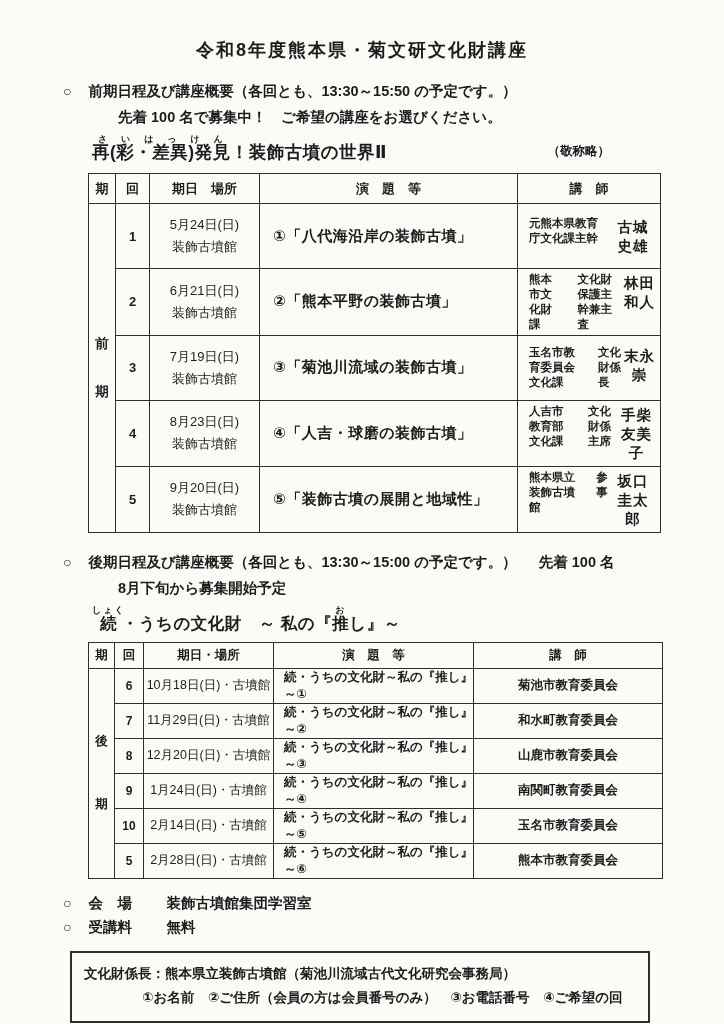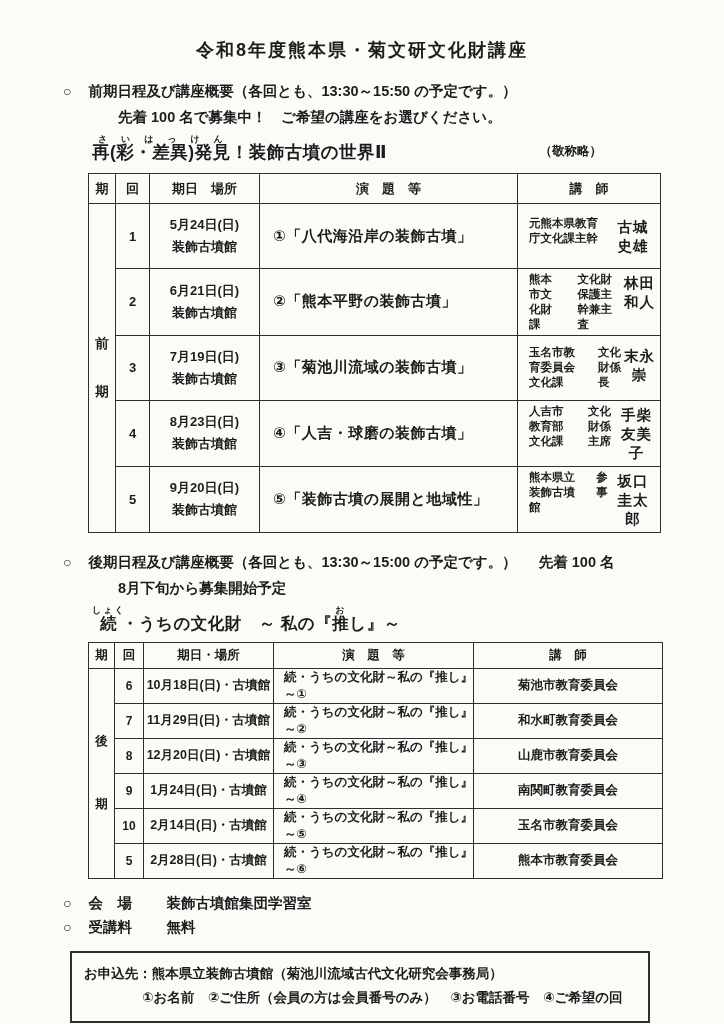--- a/index.html
+++ b/index.html
@@ -18,38 +18,38 @@
   
   .sec-head { margin:20px 0 0 63px; font-size:14.5px; font-weight:bold; display:flex; align-items:baseline; }
   .bullet { font-size:14px; margin-right:17px; font-weight:normal; }
   .capacity { margin-left:22px; }
   .sec-sub { margin:7px 0 0 118px; font-size:14.5px; font-weight:bold; }
   
   .series-row { position:relative; margin-top:7px; }
   .series-title { margin-left:92px; font-size:17.5px; font-weight:bold; letter-spacing:0.5px; }
   .series-title2 { font-size:16.5px; }
   ruby rt { font-size:9px; font-weight:bold; letter-spacing:2px; transform:translateY(2px); }
-  .honorific { position:absolute; right:122px; bottom:4px; font-size:12.5px; font-weight:600; }
+  .honorific { position:absolute; right:114px; bottom:4px; font-size:12.5px; font-weight:600; }
   
   table { border-collapse:collapse; table-layout:fixed; margin-left:88px; }
   td,th { border:1px solid #2e2e2e; overflow:hidden; }
   th { font-weight:bold; }
   .t1 { width:572px; margin-top:9px; }
   .t1 th { height:30px; font-size:13px; }
   .t1 .body-row { height:65px; }
   .t2 { width:574px; margin-top:7px; }
   .t2 th { height:26px; font-size:12.5px; }
   .t2 .body-row { height:24px; }
   .period-cell { text-align:center; vertical-align:middle; }
   .pstack { display:flex; flex-direction:column; align-items:center; justify-content:center; }
   .t1 .pstack { gap:30px; font-size:13.5px; font-weight:600; }
   .t2 .pstack { gap:46px; font-size:12.5px; font-weight:600; }
   .no-cell { text-align:center; vertical-align:middle; font-size:13px; font-weight:600; }
   .t2 .no-cell { font-size:12px; }
-  .date-cell { text-align:center; vertical-align:middle; font-size:13px; font-weight:700; line-height:1.7;margin-left:14px; }
+  .date-cell { text-align:center; vertical-align:middle; font-size:13px; font-weight:400; line-height:1.7;margin-left:14px; }
   .topic-cell { vertical-align:middle; font-size:15px; font-weight:700; padding-left:13px; letter-spacing:0.5px; }
   .lect-cell { vertical-align:middle; padding:3px 5px; }
   .lect-stack { display:flex; justify-content:center; gap:3px; }
   .org { font-size:11.5px; font-weight:600; padding-left:6px; line-height:1.3; }
   .org2 { padding-left:15px; }
   .org:empty { display:none; }
   .lname { font-size:14.5px; font-weight:bold; text-align:center; letter-spacing:1px; margin-top:2px; }
   .t2 .date-cell { font-size:12.5px; }
   .topic2-cell { vertical-align:middle; font-size:12.5px; font-weight:600; padding-left:10px; }
   .lect2-cell { text-align:center; vertical-align:middle; font-size:12.5px; font-weight:600; }
@@ -264,19 +264,19 @@
     <span>装飾古墳館集団学習室</span>
   </div>
   <div class="foot-line second">
     <span class="bullet">○</span>
     <span class="foot-label">受講料</span>
     <span>無料</span>
   </div>
 
   <div class="apply-box">
     <div>
-      <span>お申込先：</span><span>熊本県立装飾古墳館（菊池川流域古代文化研究会事務局）</span>
+      <span>文化財係長：</span><span>熊本県立装飾古墳館（菊池川流域古代文化研究会事務局）</span>
     </div>
     <div class="ab-indent2">①お名前　②ご住所（会員の方は会員番号のみ）　③お電話番号　④ご希望の回</div>
 
   </div>
 
 </div>
 
 </body></html>

